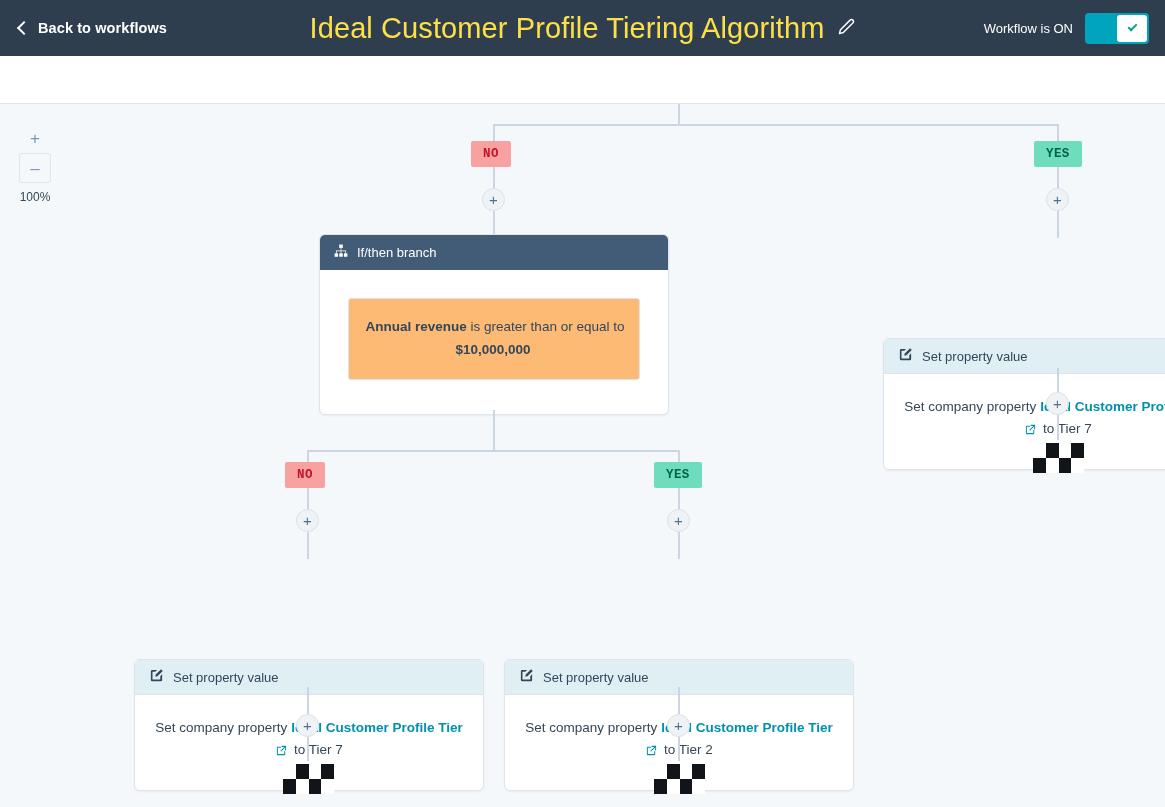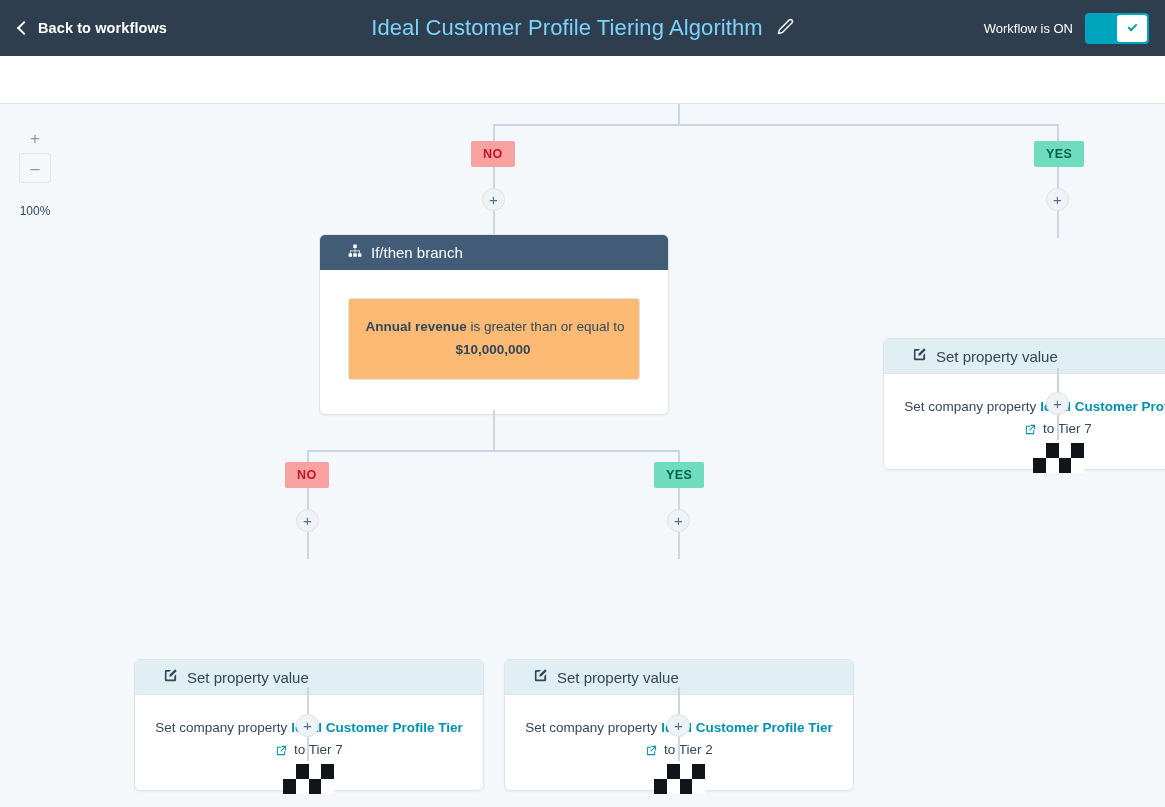--- a/index.html
+++ b/index.html
@@ -25,21 +25,21 @@
   .chevron-left {
     width: 10px; height: 10px; border-left: 2px solid #fff; border-bottom: 2px solid #fff;
     transform: rotate(45deg); margin-top: -1px;
   }
   .title-wrap {
     position: absolute; left: 0; right: 0; top: 0; height: 56px;
     display: flex; align-items: center; justify-content: center; gap: 14px;
     pointer-events: none;
   }
   .wf-title {
-    color: #7dd3fc; font-size: 22px; font-weight: 400; letter-spacing: .1px;
+    color: #fde047; font-size: 29px; font-weight: 400; letter-spacing: .1px;
   }
   .pencil-icon { pointer-events: auto; cursor: pointer; display: block; }
   .toggle-area {
     position: absolute; right: 16px; top: 0; height: 56px;
     display: flex; align-items: center; gap: 12px;
   }
   .toggle-label { color: #ffffff; font-size: 13px; }
   .switch {
     width: 64px; height: 31px; border-radius: 4px; background: #00a4bd;
     display: flex; align-items: center; justify-content: flex-end;
@@ -88,51 +88,51 @@
     position: absolute; top: 104px; left: 0; width: 1165px; height: 703px;
     background: #f5f8fa; overflow: hidden;
   }
   .zoom-ctl { position: absolute; left: 19px; top: 19px; width: 32px; text-align: center; }
   .zoom-btn {
     width: 32px; height: 30px; background: #f5f8fa; border: 1px solid transparent;
     display: flex; align-items: center; justify-content: center; cursor: pointer;
     color: #7c98b6; font-size: 17px; line-height: 1;
   }
   .zoom-btn.boxed { border: 1px solid #dfe3eb; border-radius: 3px; background: #f5f8fa; }
-  .zoom-pct { font-size: 12px; color: #33475b; margin-top: 21px; }
+  .zoom-pct { font-size: 12px; color: #33475b; margin-top: 7px; }
 
   
   .line-v { position: absolute; width: 2px; background: #cbd6e2; }
   .line-h { position: absolute; height: 2px; background: #cbd6e2; }
 
   .plus-node {
     position: absolute; width: 23px; height: 23px; border-radius: 50%;
     background: #f0f3f6; border: 1px solid #dbe0e6;
     display: flex; align-items: center; justify-content: center;
     color: #516f90; font-size: 15px; line-height: 1; cursor: pointer;
   }
 
   .badge {
     position: absolute; height: 26px; padding: 0 12px; border-radius: 2px;
     display: flex; align-items: center; justify-content: center;
-    font-size: 12.5px; font-weight: bold; letter-spacing: .4px;
+    font-size: 12.5px; font-weight: bold; letter-spacing: .4px; font-family: Liberation Mono, monospace;
   }
   .badge-no  { background: #f7a1a1; color: #c4122f; }
   .badge-yes { background: #6fdcbd; color: #00614c; }
 
   
   .card {
     position: absolute; background: #ffffff;
     border: 1px solid #dfe3eb; border-radius: 6px;
     box-shadow: 0 1px 2px rgba(0,0,0,.05);
     overflow: hidden;
   }
   .card-head {
     height: 35px; display: flex; align-items: center; gap: 9px;
-    padding: 0 28px; font-size: 15px;
+    padding: 0 14px; font-size: 13px;
   }
   .head-dark { background: #425b76; color: #ffffff; }
   .head-light { background: #e0eff3; color: #33475b; border-bottom: 1px solid #dfe3eb; }
   .card-body {
     padding: 22px 18px 26px; text-align: center;
     font-size: 13.5px; color: #33475b; line-height: 1.65;
   }
   .cond-box {
     border: 1px solid #dfe3eb; border-radius: 3px; margin: 6px 28px 8px;
     padding: 17px 14px; background: #fdba74;

